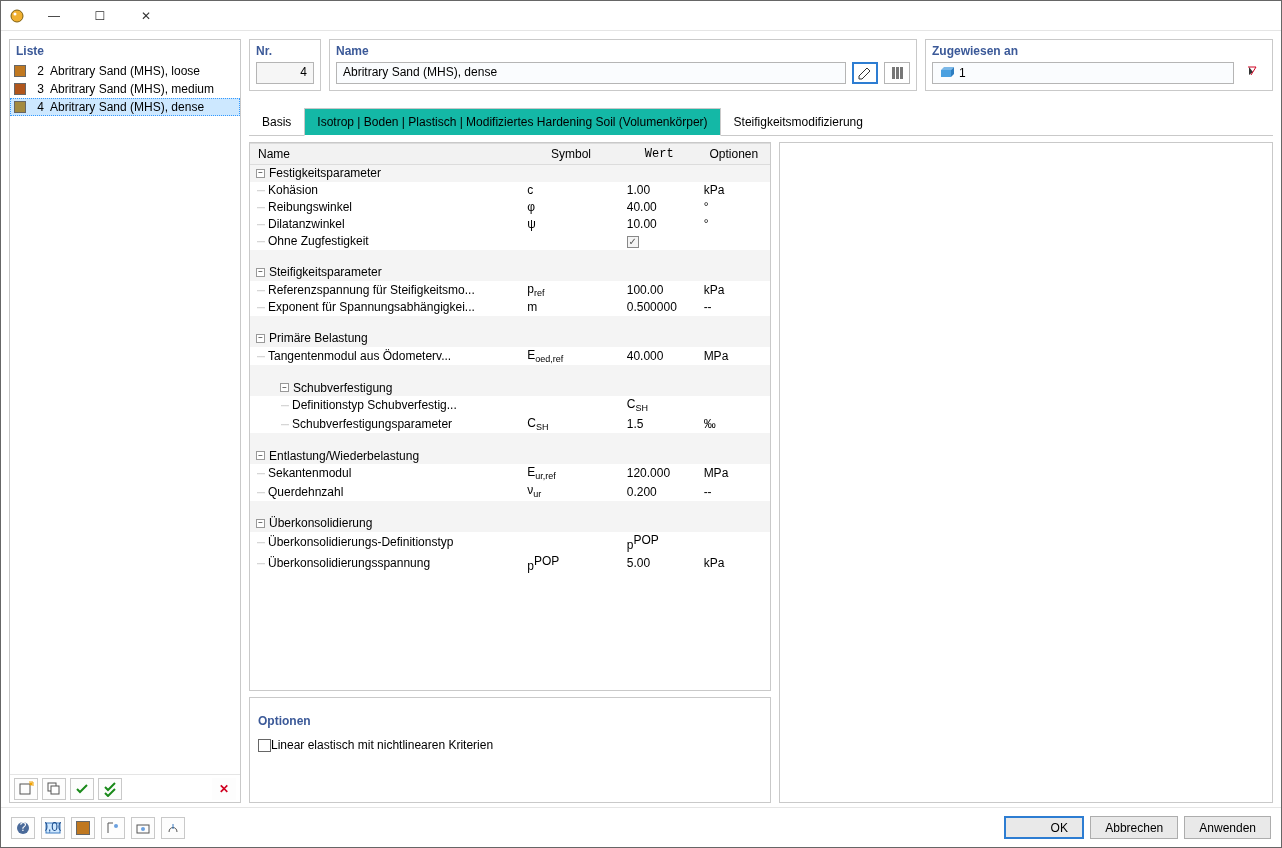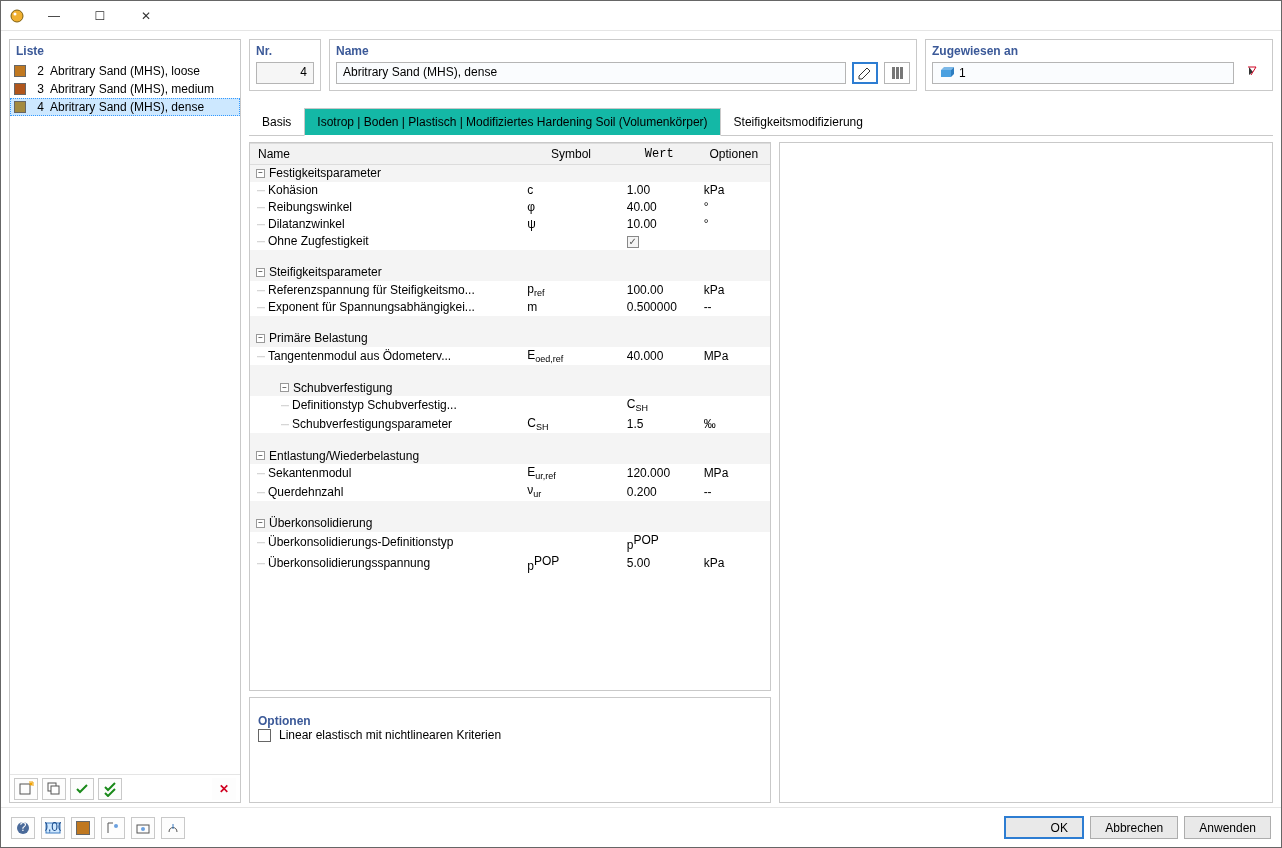--- a/index.html
+++ b/index.html
@@ -46,21 +46,21 @@
 .tree-cell { display:flex; align-items:center; gap:4px; }
 .toggle { width:9px; height:9px; border:1px solid #999; display:flex; align-items:center; justify-content:center; font-size:8px; line-height:1; background:#fff;}
 .dotline { color:#bbb; letter-spacing:-2px;}
 .sym { font-style: normal; }
 .sub { font-size: 9px; vertical-align: sub; }
 .sup { font-size: 12px; vertical-align: super; }
 .val { text-align:left; }
 .chk { width:12px; height:12px; border:1px solid #888; display:inline-flex; align-items:center; justify-content:center; background:#f4f4f4;}
 .chk.checked::after{ content:"✓"; font-size:10px; color:#555;}
 .options-panel { height:106px; border:1px solid #c9c9c9; padding:16px 8px;}
-.opt-row { display:flex; align-items:center; gap:8px; margin-top:0;}
+.opt-row { display:flex; align-items:center; gap:0; margin-top:10px;}
 .opt-chk { width:13px; height:13px; border:1px solid #666; background:#fff; }
 .preview { width:494px; border:1px solid #c9c9c9; }
 .list-toolbar { height:28px; border-top:1px solid #e5e5e5; display:flex; align-items:center; padding:0 4px; gap:4px;}
 .tb-btn { width:24px; height:22px; border:1px solid #c9c9c9; background:#fdfdfd; display:flex; align-items:center; justify-content:center; cursor:pointer;}
 .list-toolbar .spacer{ flex:1; }
 .footer { height:40px; border-top:1px solid #e5e5e5; display:flex; align-items:center; padding:0 10px; gap:6px;}
 .footer .spacer { flex:1; }
 .btn { height:23px; min-width:80px; border:1px solid #adadad; background:#e9e9e9; padding:0 14px; cursor:pointer;}
 .btn.primary { border-color:#2d7dd2; box-shadow:0 0 0 1px #2d7dd2 inset;padding-left:44px;}
 .sm-icon{width:16px;height:16px;}

